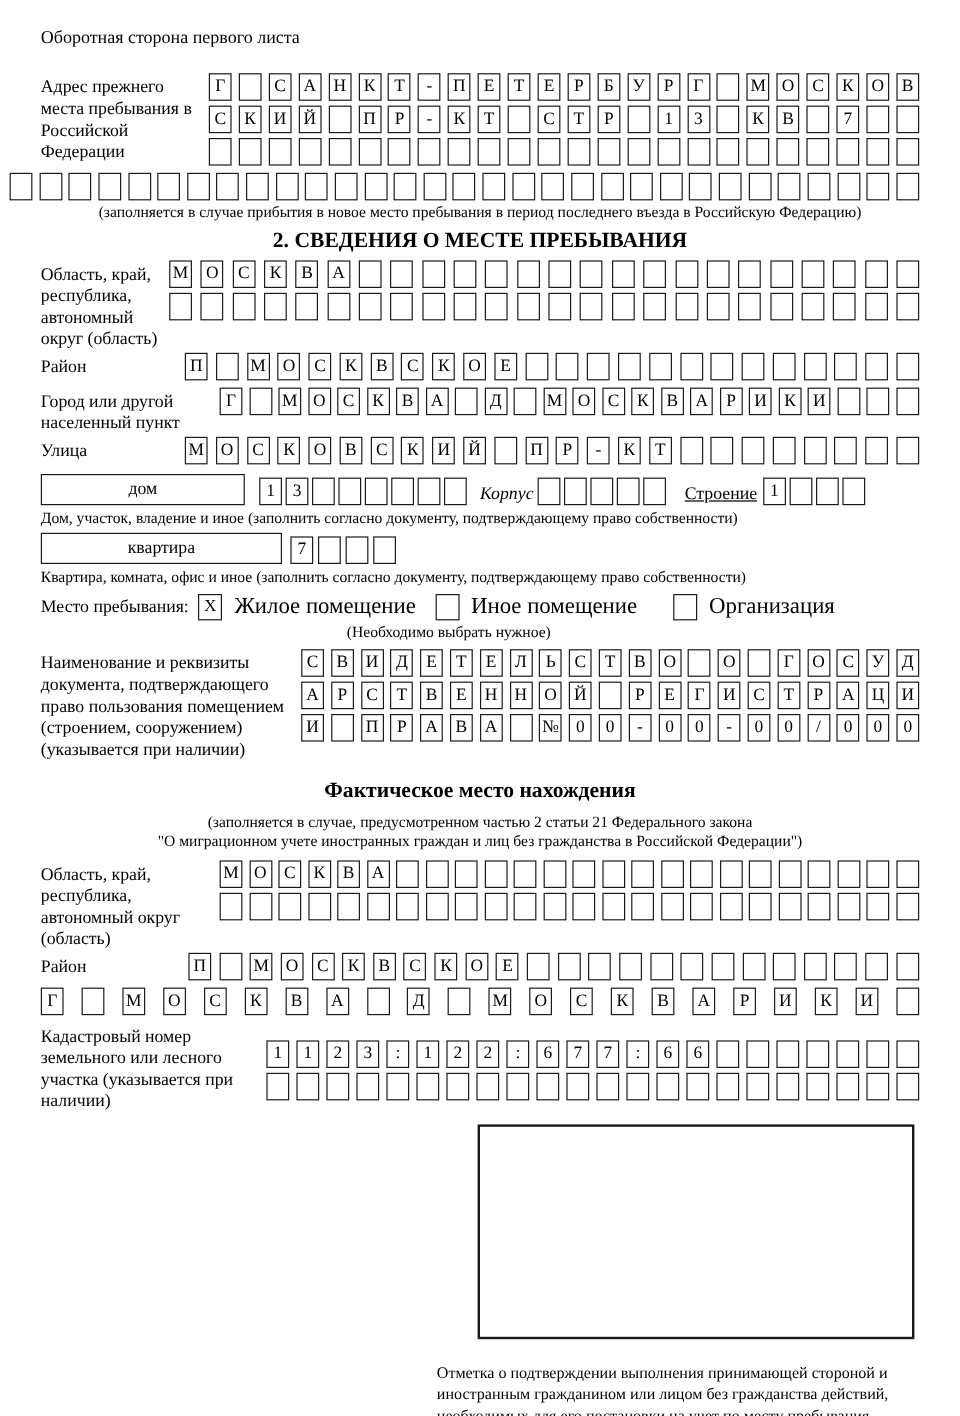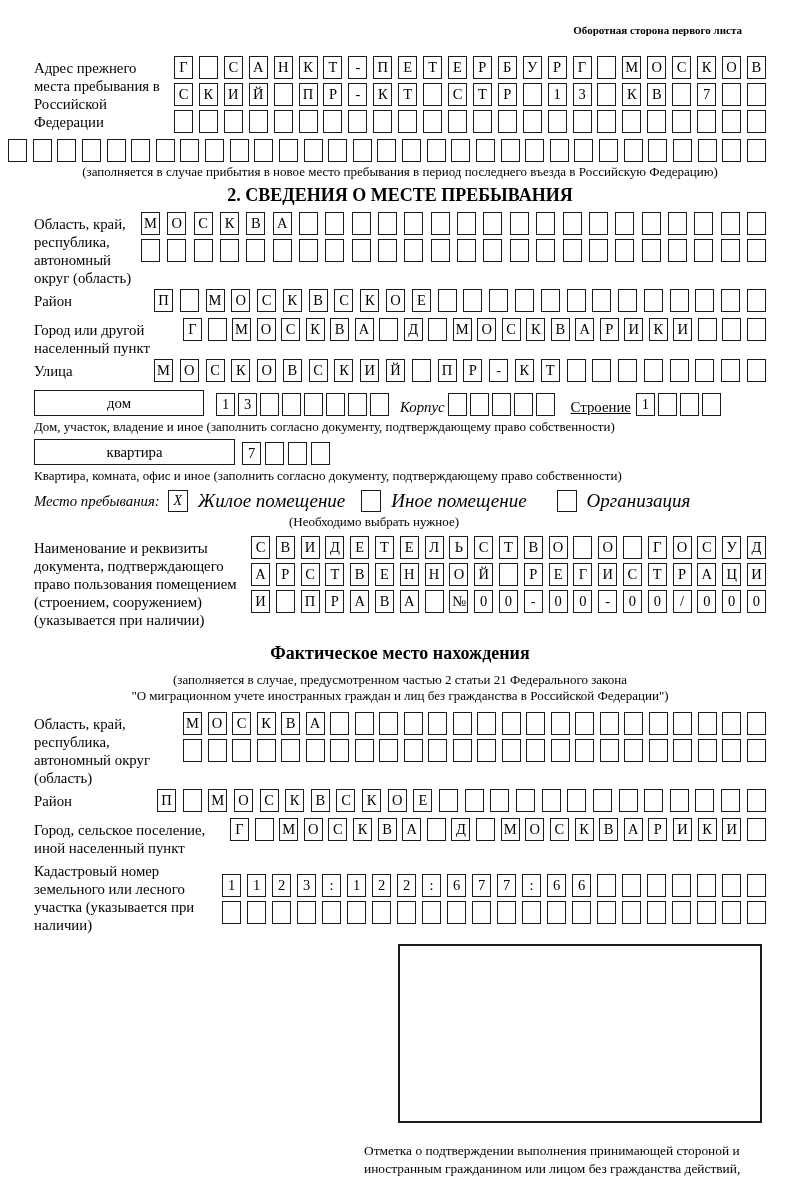--- a/index.html
+++ b/index.html
@@ -5,21 +5,21 @@
   * { box-sizing: border-box; margin: 0; padding: 0; }
   html, body { background: #ffffff; }
   body {
     width: 800px; height: 1180px;
     font-family: "Liberation Serif", "DejaVu Serif", serif;
     color: #000;
     overflow: hidden;
   }
   .content { padding: 20px 34px 0 34px; }
 
-  .header-note { text-align: right; font-size: 11px; margin: 4px 24px 20px 0; font-weight: bold; }
+  .header-note { text-align: left; font-size: 15px; margin: 4px 24px 20px 0; }
 
   
   .cellrow { display: flex; justify-content: space-between; margin-bottom: 4px; }
   .cellrow.inline { justify-content: flex-start; gap: 3px; margin-bottom: 0; flex: none; }
   .cell {
     width: 19px; height: 23px; flex: none;
     border: 1.6px solid #1b1b1b; background: #fff;
     display: inline-flex; align-items: center; justify-content: center;
     font-size: 14.5px; line-height: 1;
   }
@@ -48,21 +48,21 @@
   .textbox {
     border: 1.6px solid #1b1b1b; height: 26px; flex: none;
     display: inline-flex; align-items: center; justify-content: center;
     font-size: 14.8px;
   }
   .dom-row, .kv-row { display: flex; align-items: flex-end; margin: 4px 0 3px 0; }
   .dom-box { width: 170px; }
   .kv-box { width: 201px; }
   .side-label { font-size: 14.8px; flex: none; }
 
-  .mesto-row { display: flex; align-items: center; margin-top: 6px; font-style: italic; }
+  .mesto-row { display: flex; align-items: center; margin-top: 6px; }
   .opt { display: flex; align-items: center; margin-left: 16px; }
   .checkbox {
     width: 20px; height: 22px; border: 1.6px solid #1b1b1b; flex: none;
     display: inline-flex; align-items: center; justify-content: center;
     font-size: 14px;
   }
   .optlabel { font-size: 19px; margin-left: 10px; }
   .choose-note { width: 440px; margin-left: 120px; margin-top: 2px; margin-bottom: 6px; }
 
   .fmn-title { margin-top: 14px; margin-bottom: 8px; font-size: 18px; }
@@ -584,21 +584,20 @@
           <span class="cell"></span>
           <span class="cell"></span>
           <span class="cell"></span>
           <span class="cell"></span>
           <span class="cell"></span>
         </div>
     </div>
   </div>
 
   <div class="fieldblock">
-    <div class="flabel w-gorod2">Город, сельское поселение, иной населенный пункт</div>
     <div class="cells-col">
       <div class="cellrow">
           <span class="cell">Г</span>
           <span class="cell"></span>
           <span class="cell">М</span>
           <span class="cell">О</span>
           <span class="cell">С</span>
           <span class="cell">К</span>
           <span class="cell">В</span>
           <span class="cell">А</span>

